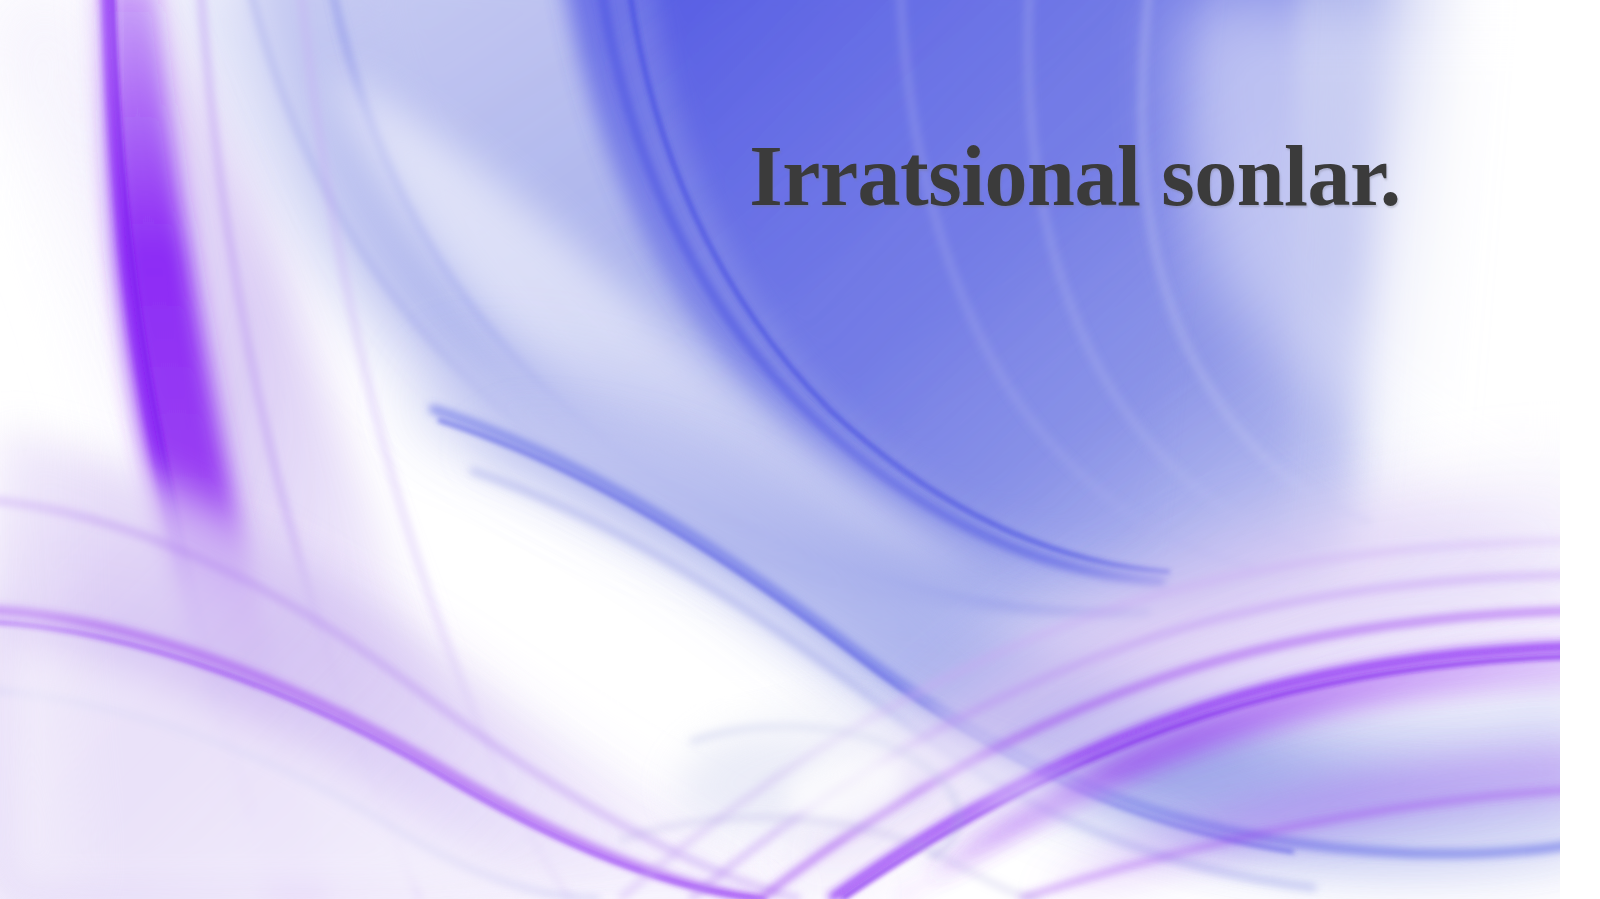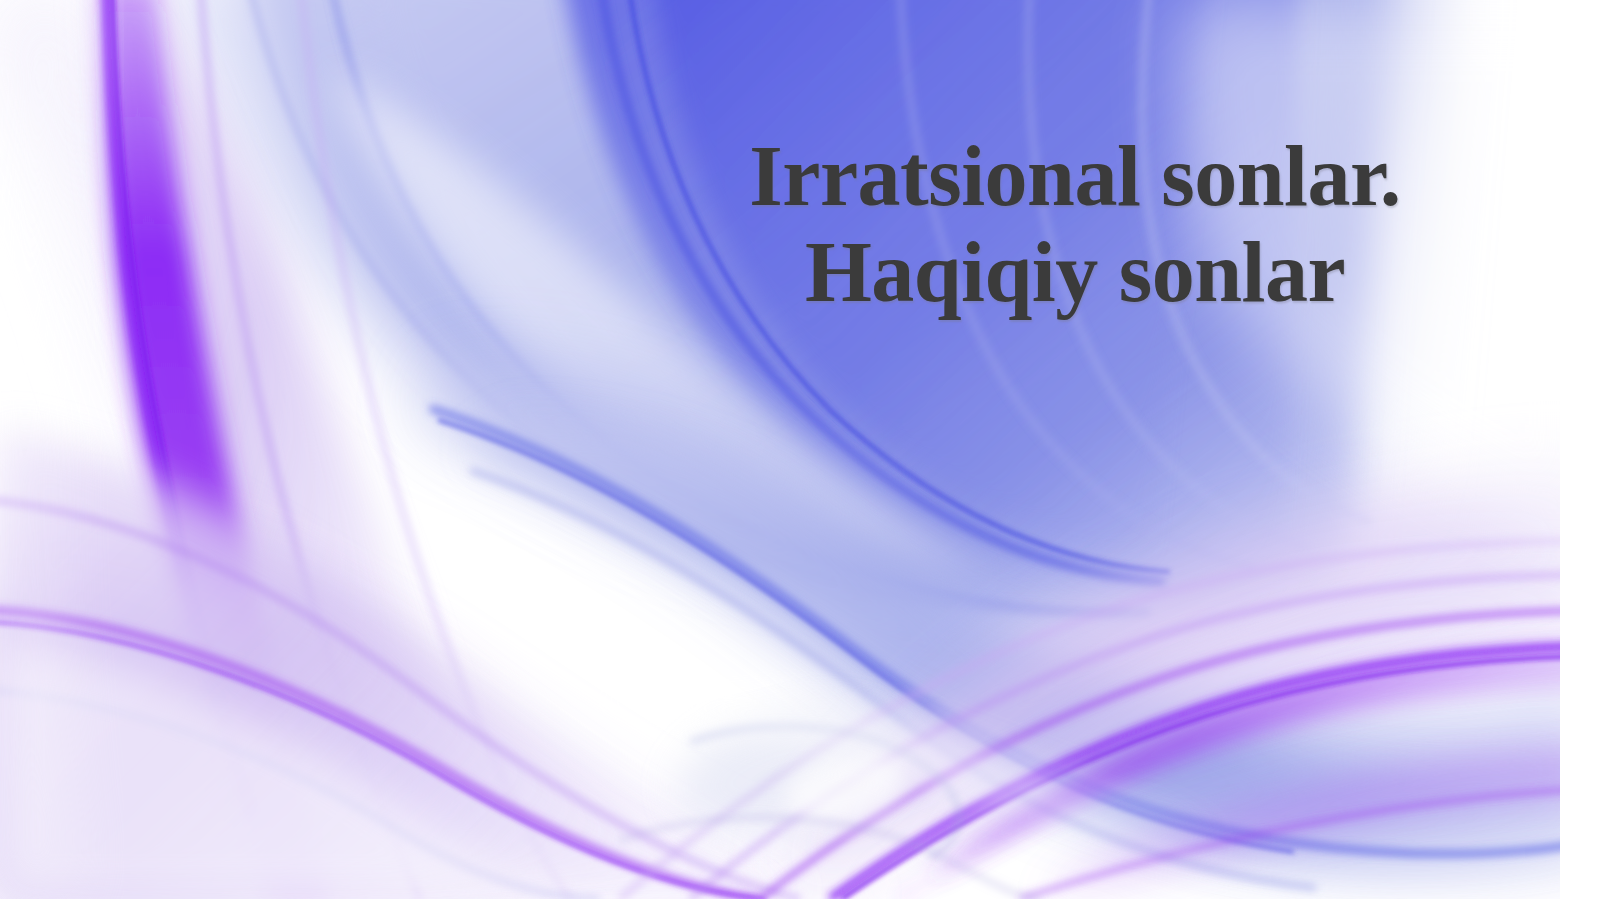--- a/index.html
+++ b/index.html
@@ -213,16 +213,15 @@
 
     <g>
       <path filter="url(#softBlur3)" fill="#ffffff" opacity="0.45" d="M 1180,0 L 1600,0 L 1600,560 C 1480,500 1340,430 1250,330
                C 1190,260 1170,120 1180,0 Z"></path>
       <path filter="url(#softBlur3)" fill="#ffffff" opacity="0.35" d="M 0,0 L 95,0 C 70,160 50,320 48,480 C 46,620 60,760 80,899 L 0,899 Z"></path>
     </g>
   </svg>
 
   <div id="title-block">
     <span class="title-line">Irratsional sonlar.</span>
-    <span class="title-line">Haqiqiy sonlar</span>
   </div>
 
 </div>
 
 </body></html>

